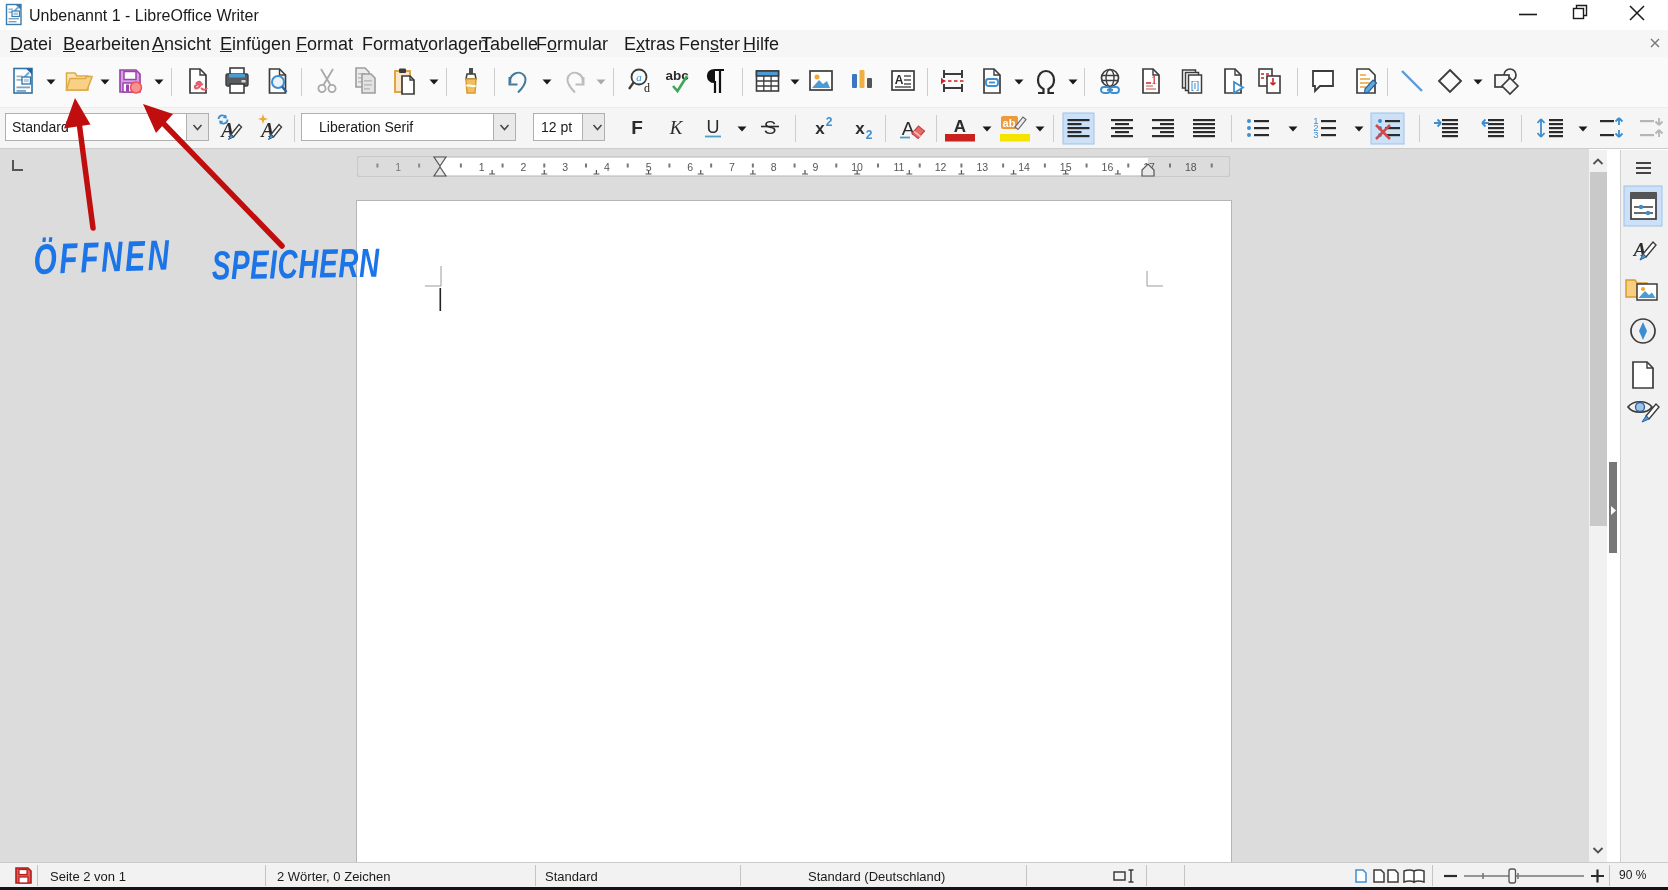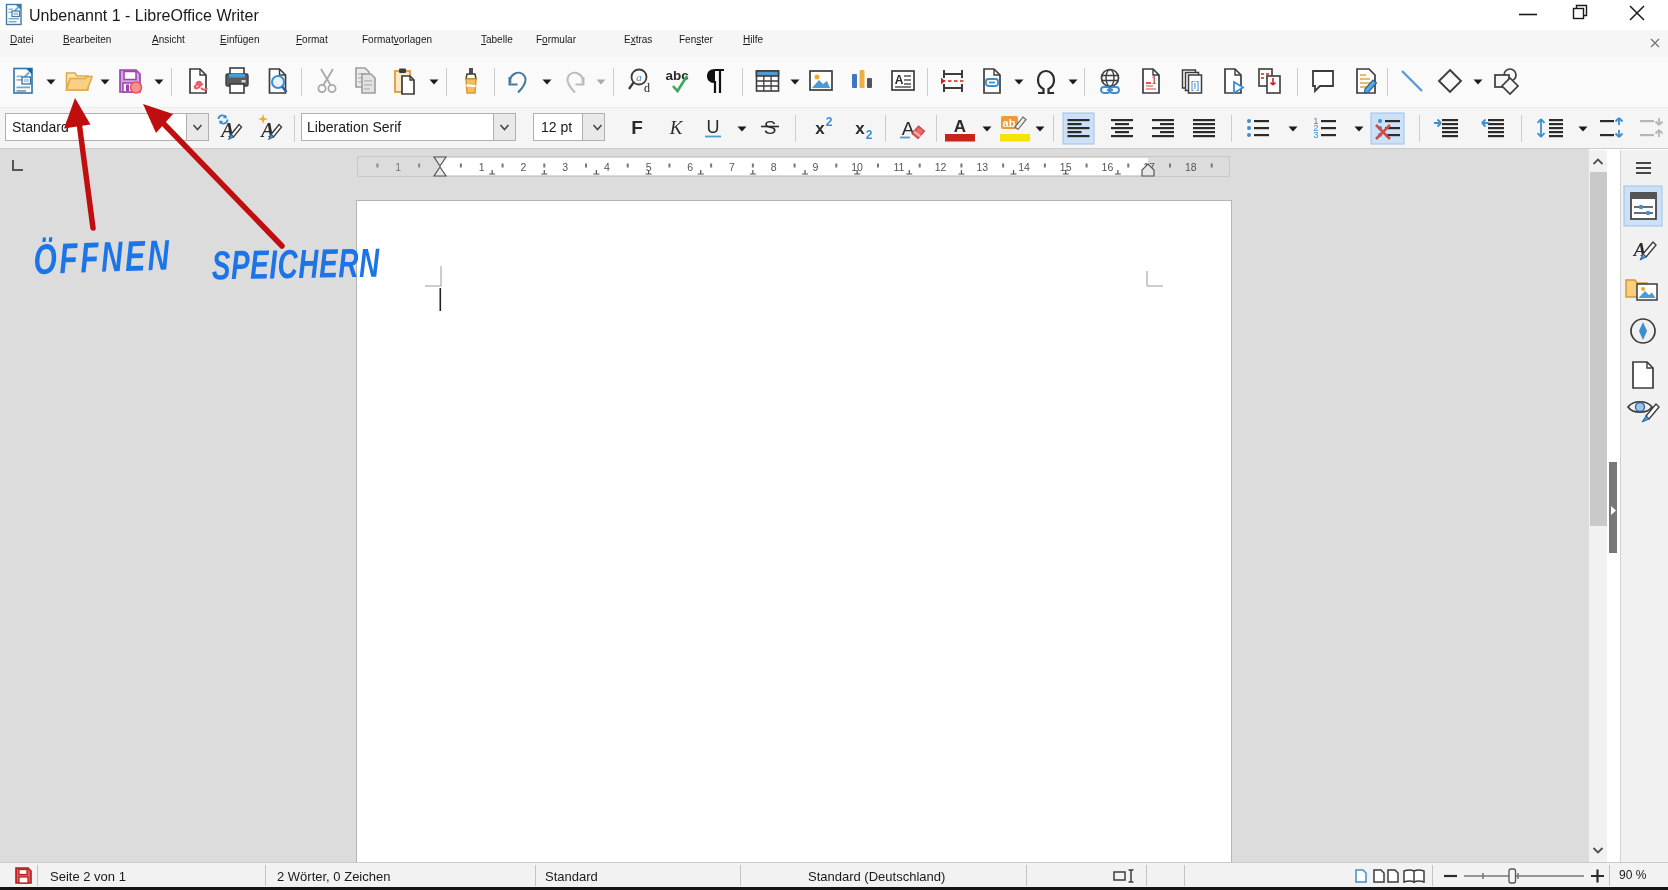--- a/index.html
+++ b/index.html
@@ -1,21 +1,21 @@
 <!DOCTYPE html>
 <html><head><meta charset="utf-8">
 <style>
 *{margin:0;padding:0;box-sizing:border-box}
 html,body{width:1668px;height:890px;overflow:hidden}
 body{font-family:"Liberation Sans",sans-serif;position:relative;background:#fff}
 .abs{position:absolute}
 .titlebar{left:0;top:0;width:1668px;height:30px;background:#ffffff}
 .title-text{position:absolute;left:29px;top:7px;font-size:16px;color:#1a1a1a}
 .menubar{left:0;top:30px;width:1668px;height:27px;background:#f6f6f6}
-.menu-item{position:absolute;top:34px;font-size:10px;color:#1a1a1a}
+.menu-item{position:absolute;top:34px;font-size:18px;color:#1a1a1a}
 .toolbar1{left:0;top:57px;width:1668px;height:51px;background:#fafafa;border-bottom:1px solid #ececec}
 .toolbar2{left:0;top:108px;width:1668px;height:41px;background:#f5f5f5;border-bottom:1px solid #cccccc}
 .docarea{left:0;top:149px;width:1589px;height:713px;background:#dcdcdc}
 .page{left:356px;top:200px;width:876px;height:662px;background:#ffffff;border:1px solid #b5b5b5;border-bottom:none}
 .combo{position:absolute;background:#ffffff;border:1px solid #b0b0b0;font-size:14px;color:#1a1a1a}
 .combo .btn{position:absolute;right:0;top:0;bottom:0;width:22px;background:#e9e9e9;border-left:1px solid #b0b0b0}
 .statusbar{left:0;top:862px;width:1668px;height:28px;background:#f2f2f2;border-top:1px solid #cbcbcb}
 .st{position:absolute;top:869px;font-size:13px;color:#1a1a1a}
 .ssep{position:absolute;top:3px;width:1px;height:21px;background:#c4c4c4}
 .scrollbar{left:1589px;top:150px;width:18px;height:712px;background:#f1f1f1}
@@ -255,21 +255,21 @@
       <rect x="1" y="7" width="14" height="12" fill="#f7f7f7" stroke="#3c3c3c" stroke-width="1.7"></rect>
       <path d="M16 10 L24 18 L16 26 L8 18 Z" fill="#f7f7f7" stroke="#3c3c3c" stroke-width="1.7"></path>
     </g>
 </svg>
 <div class="abs toolbar2"></div>
 <div class="combo" style="left:5px;top:113px;width:204px;height:28px">
     <span style="position:absolute;left:6px;top:5px">Standard</span>
     <div class="btn"></div>
   </div>
 <div class="combo" style="left:301px;top:113px;width:215px;height:28px">
-    <span style="position:absolute;left:5px;top:5px">Liberation Serif</span>
+    <span style="position:absolute;left:17px;top:5px">Liberation Serif</span>
     <div class="btn"></div>
   </div>
 <div class="combo" style="left:533px;top:113px;width:72px;height:28px">
     <span style="position:absolute;left:7px;top:5px">12 pt</span>
     <div class="btn"></div>
   </div>
 <svg class="tb2" style="position:absolute;left:0px;top:108px" width="1668" height="41" viewBox="0 0 1668 41">
 <path d="M193.5 17 L197.5 21.5 L201.5 17" fill="none" stroke="#444" stroke-width="1.5"></path>
     <path d="M500.5 17 L504.5 21.5 L508.5 17" fill="none" stroke="#444" stroke-width="1.5"></path>
     <path d="M593.5 17 L597.5 21.5 L601.5 17" fill="none" stroke="#444" stroke-width="1.5"></path>

